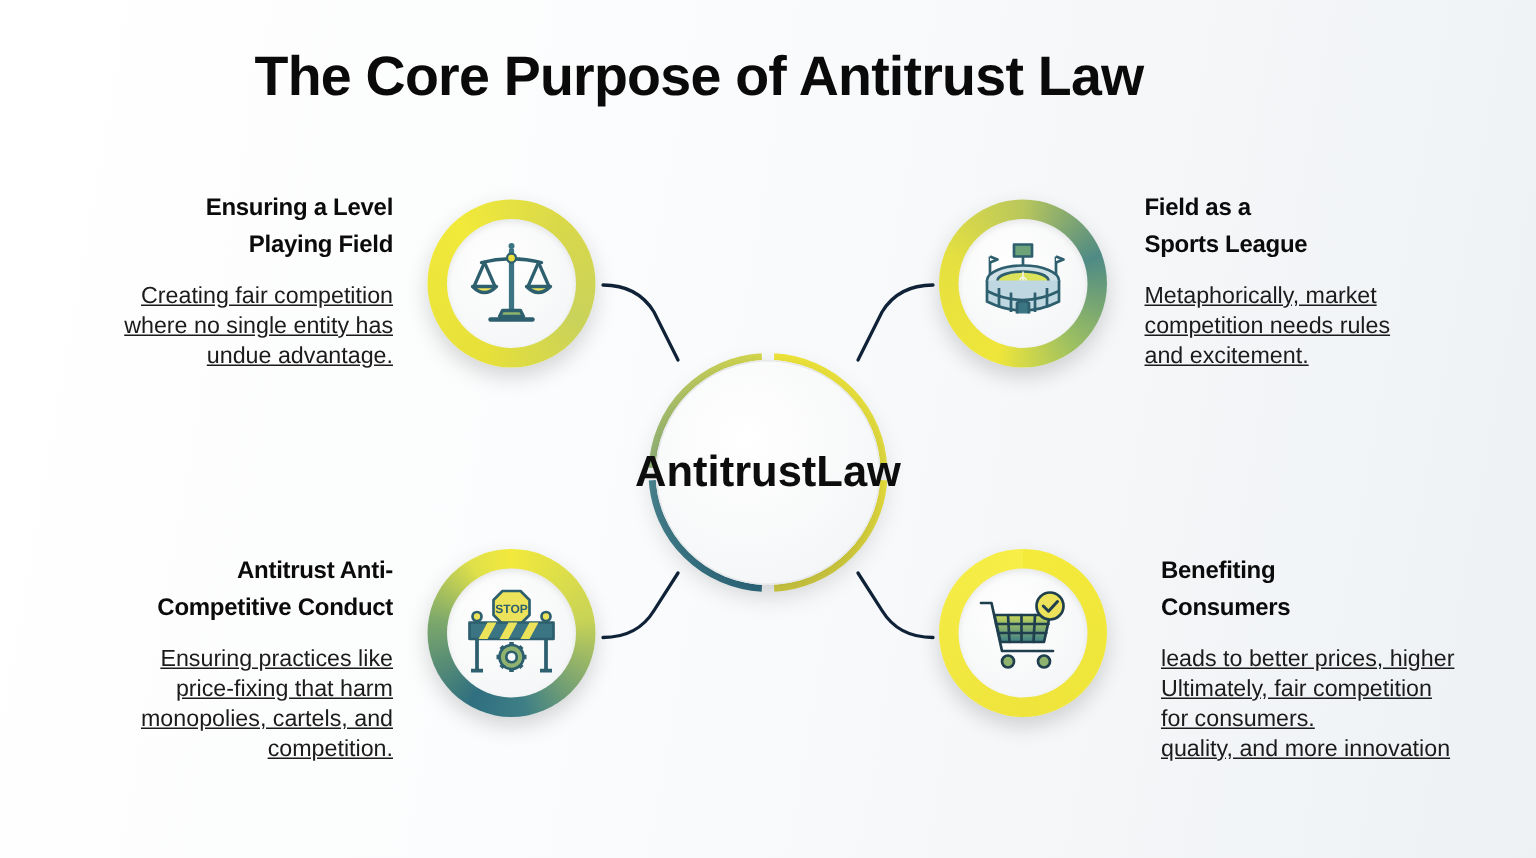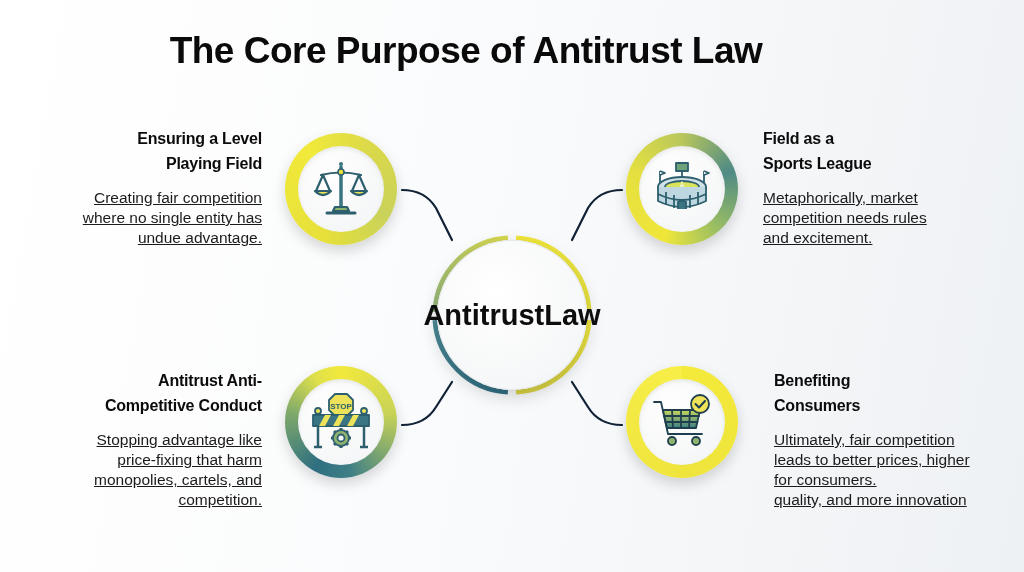--- a/index.html
+++ b/index.html
@@ -222,31 +222,31 @@
     <span class="h-line">and excitement.</span>
   </p>
 </div>
 
 <div class="block left" style="left:30px; top:368px; width:232px;">
   <h2>
     <span class="h-line">Antitrust Anti-</span>
     <span class="h-line">Competitive Conduct</span>
   </h2>
   <p>
-    <span class="h-line">Stopping advantage like</span>
+    <span class="h-line">Ensuring practices like</span>
     <span class="h-line">price-fixing that harm</span>
     <span class="h-line">monopolies, cartels, and</span>
     <span class="h-line">competition.</span>
   </p>
 </div>
 
 <div class="block right" style="left:774px; top:368px; width:250px;">
   <h2>
     <span class="h-line">Benefiting</span>
     <span class="h-line">Consumers</span>
   </h2>
   <p>
+    <span class="h-line">leads to better prices, higher</span>
     <span class="h-line">Ultimately, fair competition</span>
-    <span class="h-line">leads to better prices, higher</span>
     <span class="h-line">for consumers.</span>
     <span class="h-line">quality, and more innovation</span>
   </p>
 </div>
 
 </body></html>

